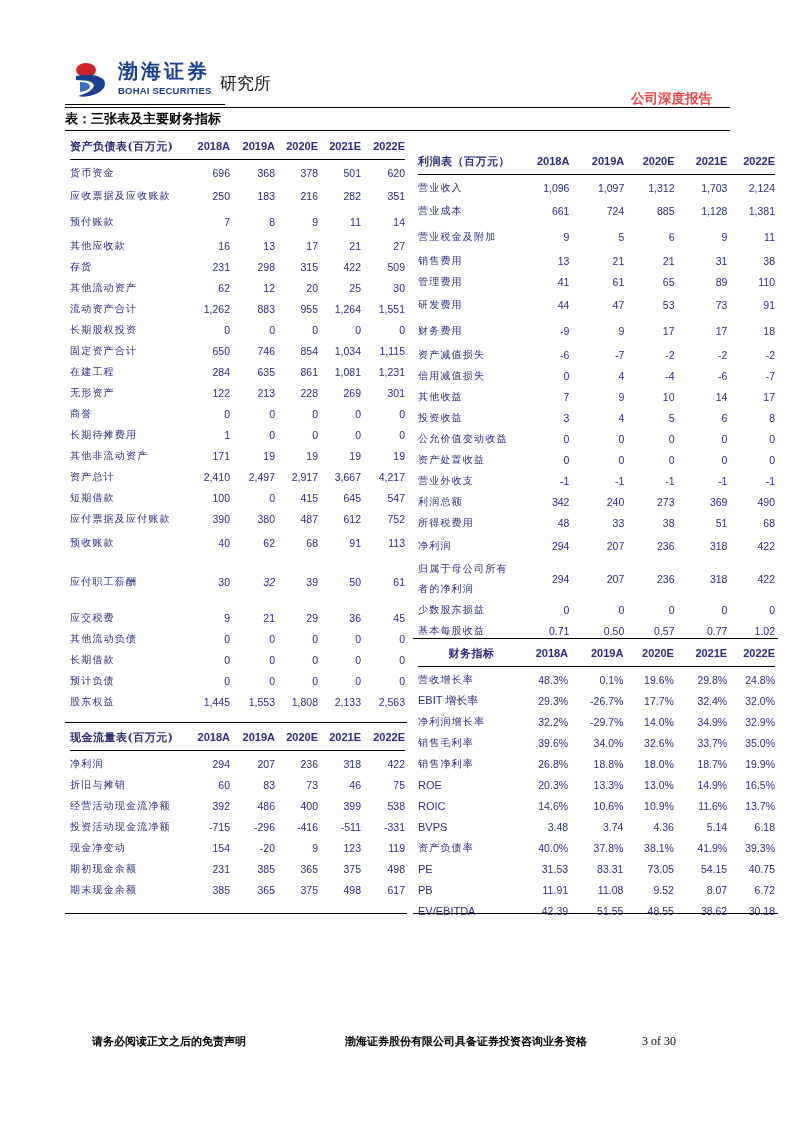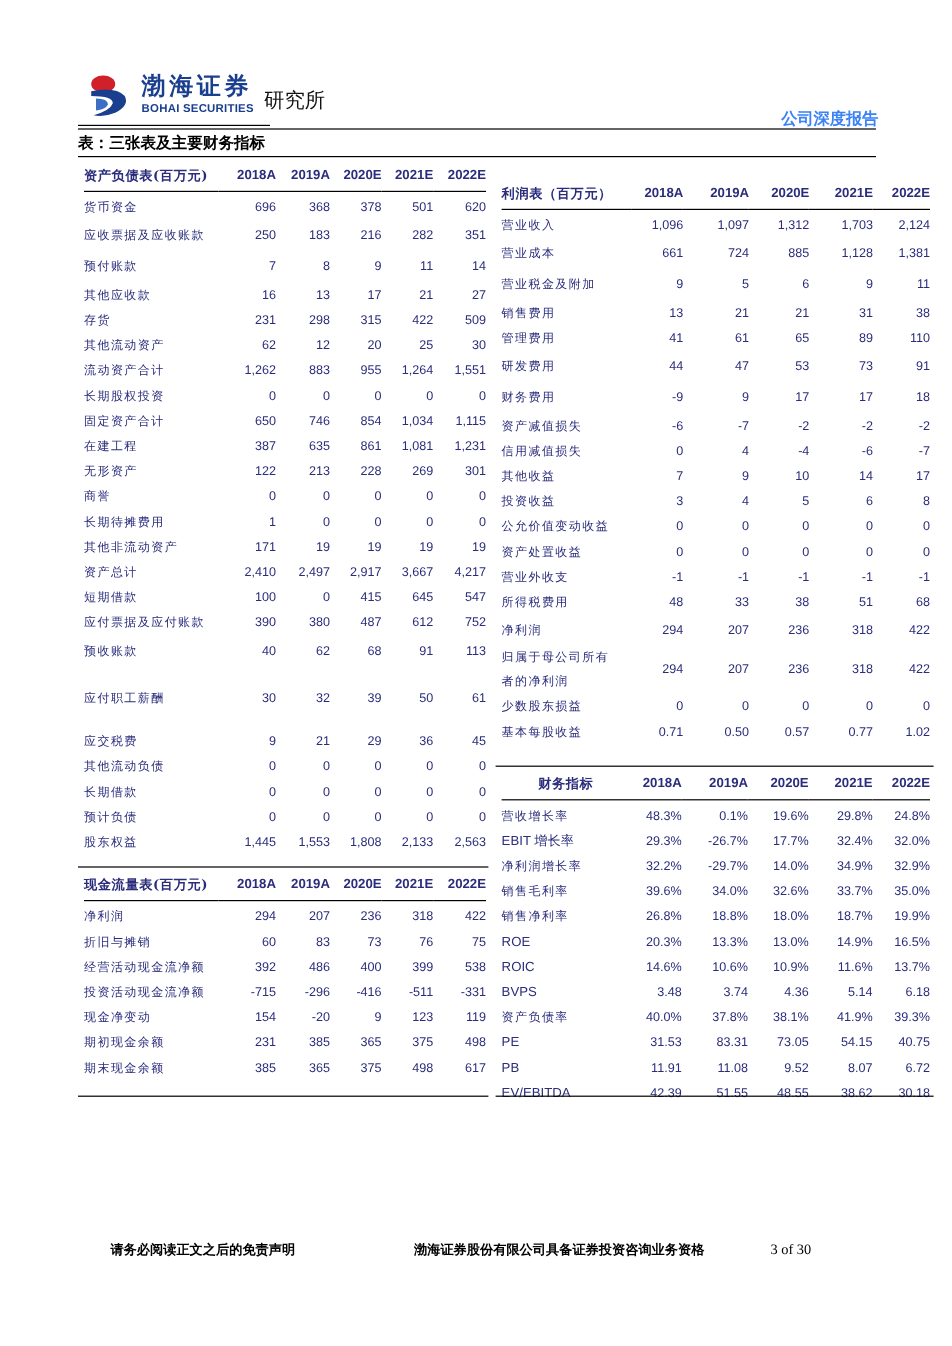--- a/index.html
+++ b/index.html
@@ -3,21 +3,21 @@
 <meta charset="utf-8">
 <style>
   html,body{margin:0;padding:0;background:#fff;}
   body{width:793px;height:1122px;position:relative;overflow:hidden;font-family:"Liberation Sans","DejaVu Sans",sans-serif;color:#2b2d7c;}
   .logo{position:absolute;left:70px;top:58px;width:210px;height:44px;}
   .logo-mark{position:absolute;left:4px;top:4px;width:34px;height:36px;}
   .logo-cn{position:absolute;left:48px;top:0px;font-family:"DejaVu Serif",serif;font-size:20px;color:#1a3f8f;letter-spacing:3px;font-weight:bold;text-align:center;}
   .logo-en{position:absolute;left:48px;top:27px;font-size:9.5px;font-weight:bold;color:#1a3f8f;letter-spacing:0.2px;}
   .logo-inst{position:absolute;left:150px;top:14px;font-size:17px;color:#111;font-weight:normal;}
   .header-line-short{position:absolute;left:65px;top:104px;width:160px;border-top:1px solid #000;}
-  .report-type{position:absolute;right:61px;top:90px;font-size:13.5px;font-weight:bold;color:#3b82f6;}
+  .report-type{position:absolute;right:81px;top:90px;font-size:13.5px;font-weight:bold;color:#ef4444;}
   .header-line{position:absolute;left:65px;top:107px;width:665px;border-top:1px solid #000;}
   .table-title{position:absolute;left:65px;top:110px;font-size:13px;font-weight:bold;color:#000;font-family:"DejaVu Serif",serif;}
   .title-line{position:absolute;left:65px;top:130px;width:665px;border-top:1.5px solid #000;}
 
   table.fin{position:absolute;border-collapse:collapse;font-size:10.5px;color:#2b2d7c;}
   table.fin td{padding:0;height:21px;white-space:nowrap;}
   table.fin td.lbl{font-family:"DejaVu Serif",serif;font-size:10px;letter-spacing:1.2px;text-align:left;}
   table.fin td.lbl.en{font-family:"Liberation Sans",sans-serif;font-size:11px;letter-spacing:0;}
   table.fin td.num{text-align:right;}
   table.fin tr.hdr td{font-weight:bold;font-size:11px;height:26px;color:#2b2d7c;border-bottom:1px solid #000;}
@@ -140,21 +140,21 @@
       <tr>
         <td class="lbl">固定资产合计</td>
         <td class="num">650</td>
         <td class="num">746</td>
         <td class="num">854</td>
         <td class="num">1,034</td>
         <td class="num">1,115</td>
       </tr>
       <tr>
         <td class="lbl">在建工程</td>
-        <td class="num">387</td>
+        <td class="num">284</td>
         <td class="num">635</td>
         <td class="num">861</td>
         <td class="num">1,081</td>
         <td class="num">1,231</td>
       </tr>
       <tr>
         <td class="lbl">无形资产</td>
         <td class="num">122</td>
         <td class="num">213</td>
         <td class="num">228</td>
@@ -213,21 +213,21 @@
         <td class="lbl" style="height: 28px;">预收账款</td>
         <td class="num" style="height: 28px;">40</td>
         <td class="num" style="height: 28px;">62</td>
         <td class="num" style="height: 28px;">68</td>
         <td class="num" style="height: 28px;">91</td>
         <td class="num" style="height: 28px;">113</td>
       </tr>
       <tr class="tall">
         <td class="lbl" style="height: 50px;">应付职工薪酬</td>
         <td class="num" style="height: 50px;">30</td>
-        <td class="num" style="height: 50px;">32</td>
+        <td class="num" style="height: 50px; font-style: italic;">32</td>
         <td class="num" style="height: 50px;">39</td>
         <td class="num" style="height: 50px;">50</td>
         <td class="num" style="height: 50px;">61</td>
       </tr>
       <tr>
         <td class="lbl">应交税费</td>
         <td class="num">9</td>
         <td class="num">21</td>
         <td class="num">29</td>
         <td class="num">36</td>
@@ -292,21 +292,21 @@
         <td class="num">207</td>
         <td class="num">236</td>
         <td class="num">318</td>
         <td class="num">422</td>
       </tr>
       <tr>
         <td class="lbl">折旧与摊销</td>
         <td class="num">60</td>
         <td class="num">83</td>
         <td class="num">73</td>
-        <td class="num">76</td>
+        <td class="num">46</td>
         <td class="num">75</td>
       </tr>
       <tr>
         <td class="lbl">经营活动现金流净额</td>
         <td class="num">392</td>
         <td class="num">486</td>
         <td class="num">400</td>
         <td class="num">399</td>
         <td class="num">538</td>
       </tr>
@@ -469,20 +469,28 @@
       </tr>
       <tr>
         <td class="lbl">营业外收支</td>
         <td class="num">-1</td>
         <td class="num">-1</td>
         <td class="num">-1</td>
         <td class="num">-1</td>
         <td class="num">-1</td>
       </tr>
       <tr>
+        <td class="lbl">利润总额</td>
+        <td class="num">342</td>
+        <td class="num">240</td>
+        <td class="num">273</td>
+        <td class="num">369</td>
+        <td class="num">490</td>
+      </tr>
+      <tr>
         <td class="lbl">所得税费用</td>
         <td class="num">48</td>
         <td class="num">33</td>
         <td class="num">38</td>
         <td class="num">51</td>
         <td class="num">68</td>
       </tr>
       <tr class="tall">
         <td class="lbl">净利润</td>
         <td class="num">294</td>

